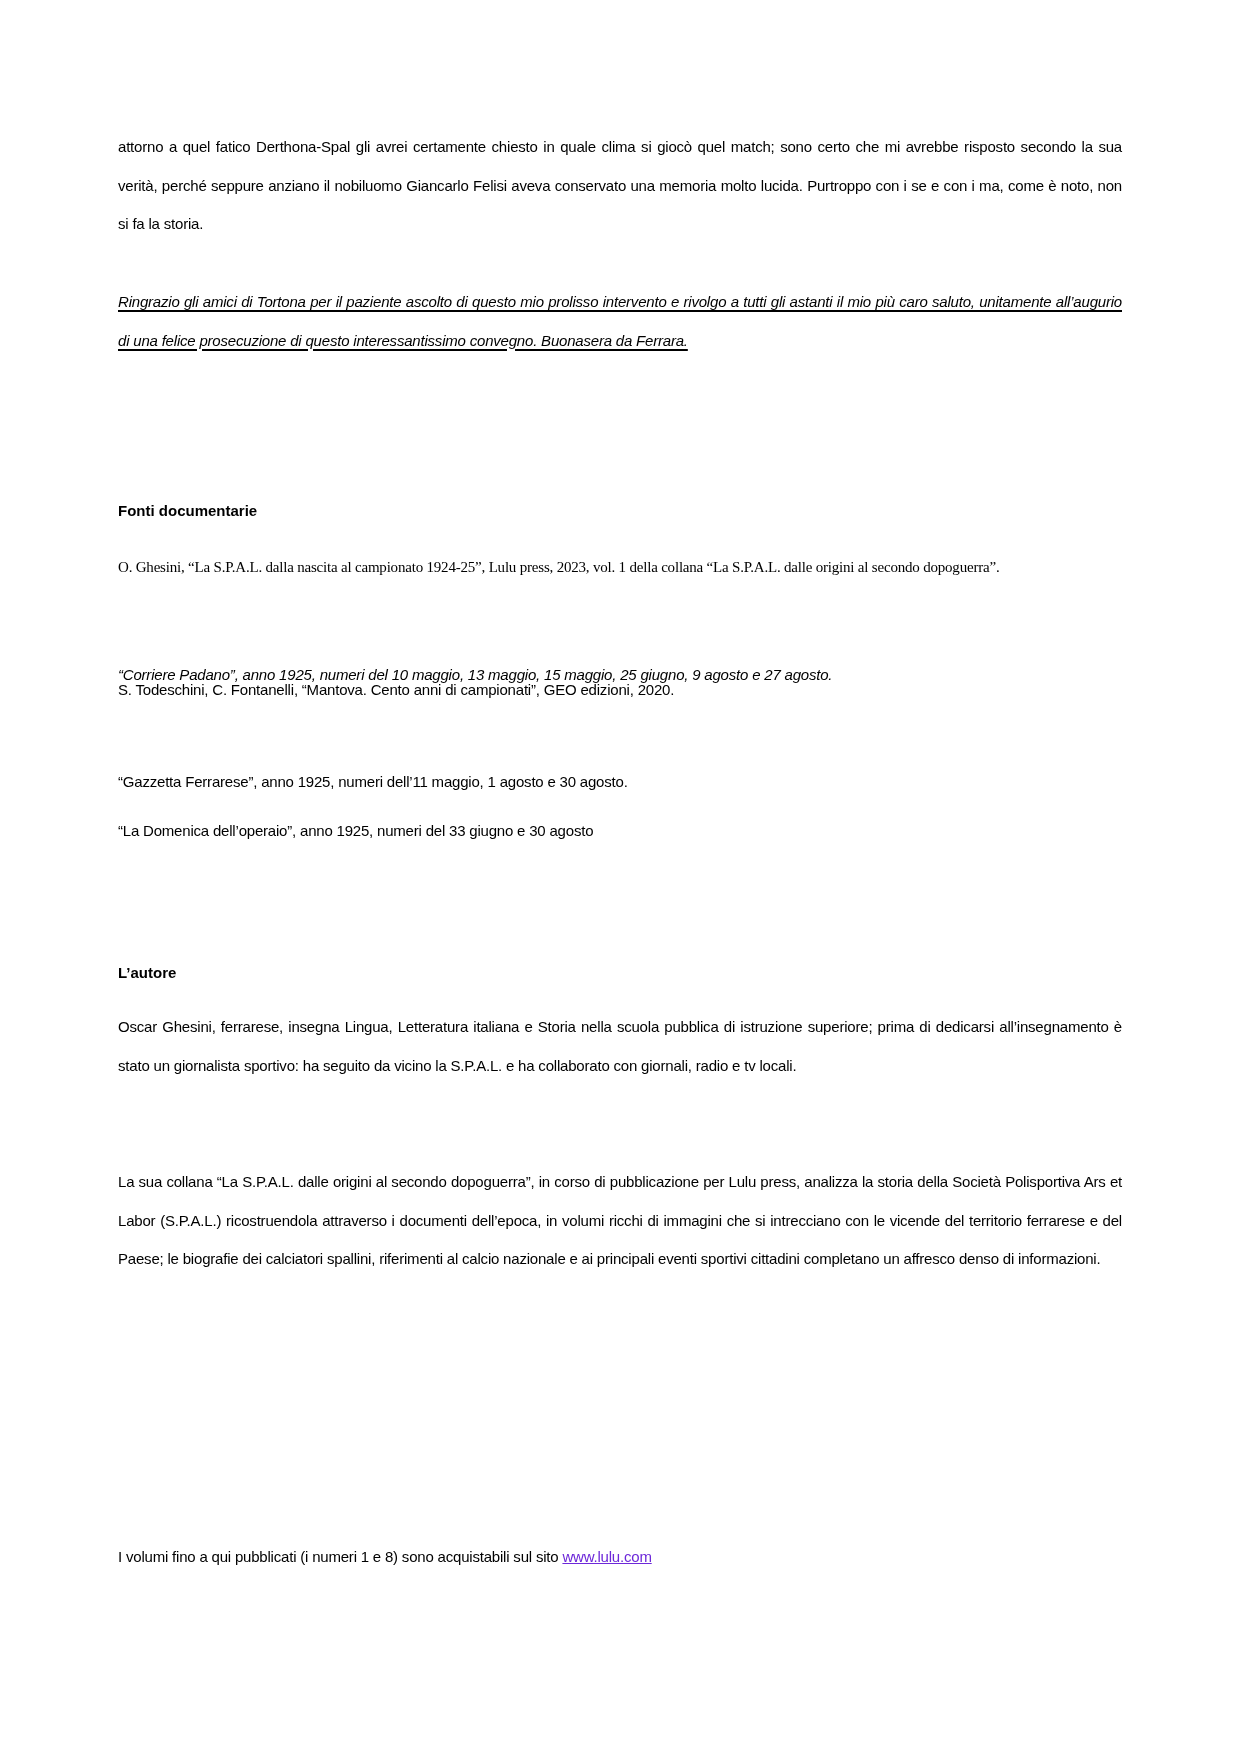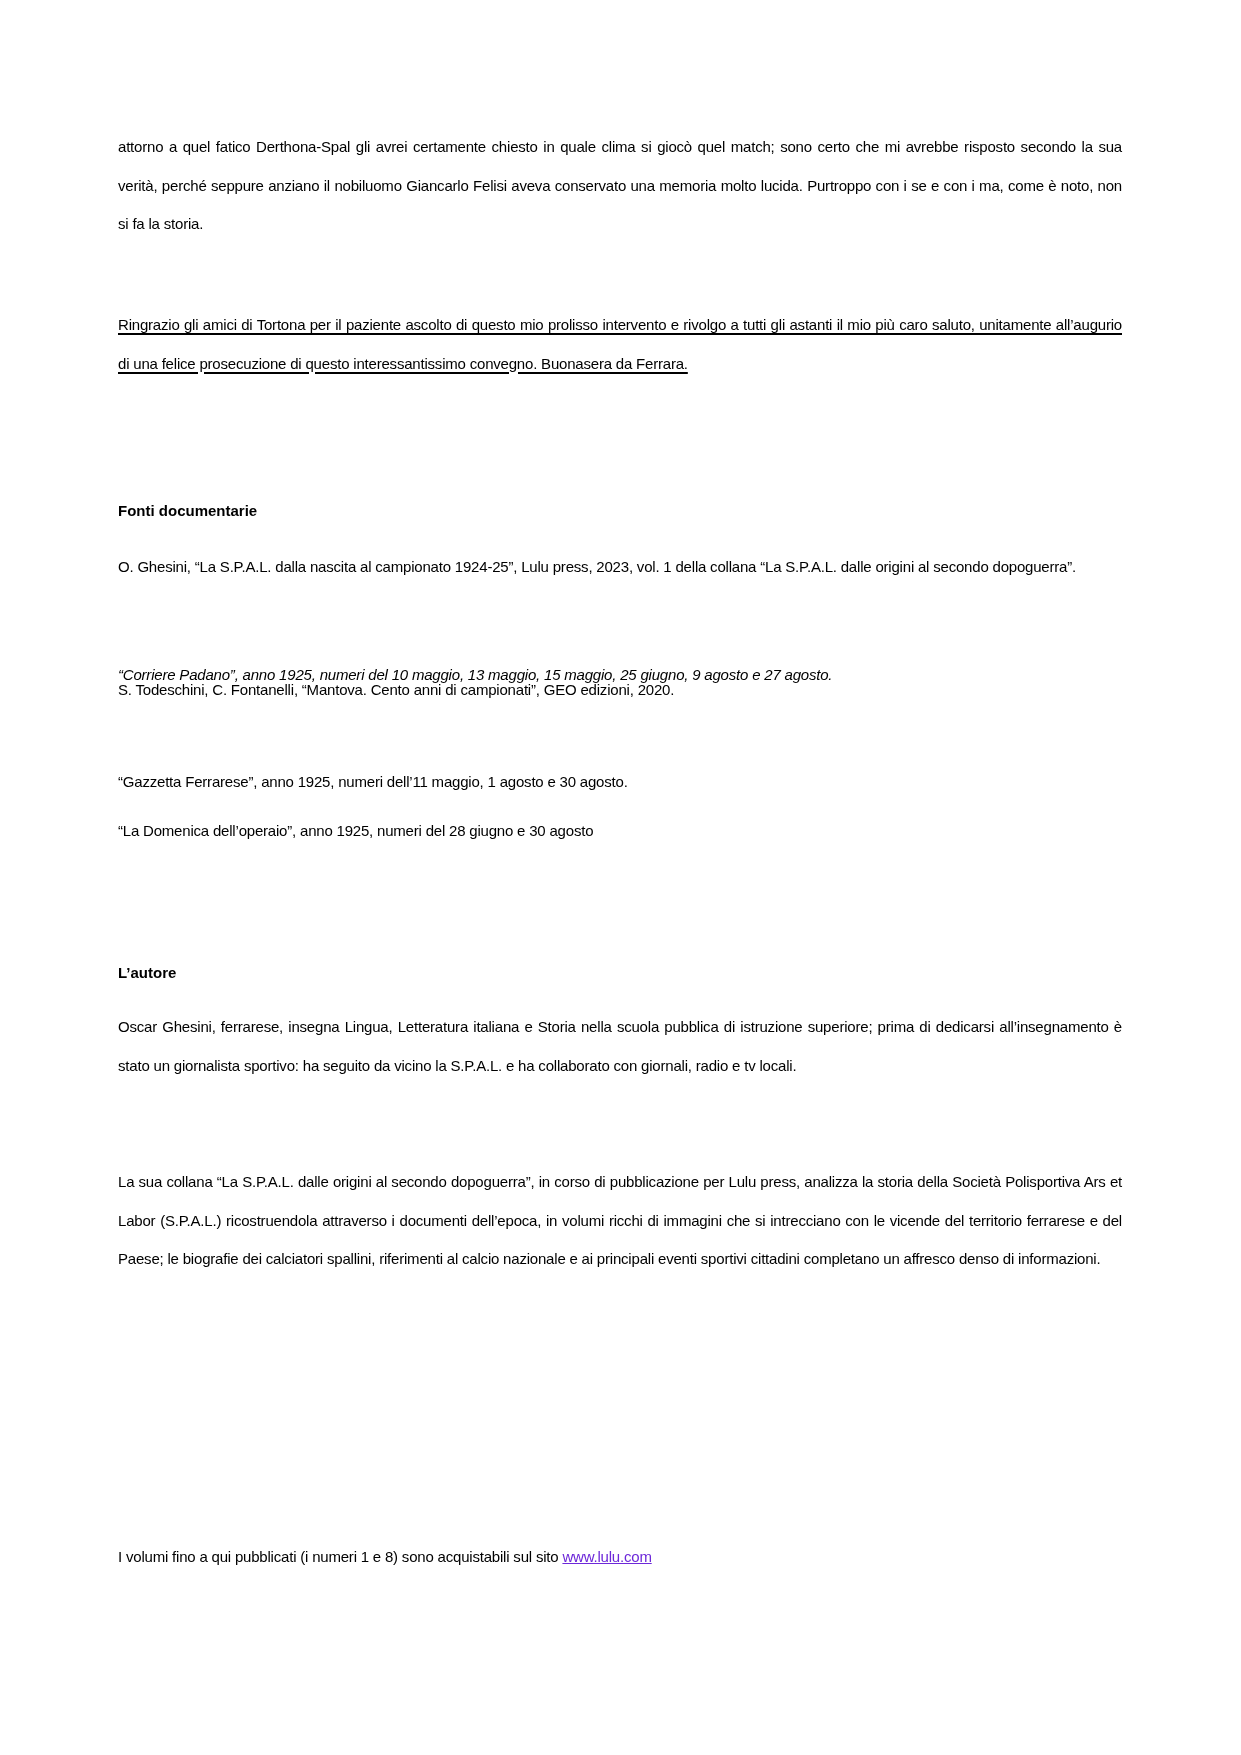--- a/index.html
+++ b/index.html
@@ -2,39 +2,39 @@
 <html><head>
 <meta charset="utf-8">
 <style>
   html, body { margin:0; padding:0; background:#ffffff; }
   body { width:1241px; height:1755px; position:relative; overflow:hidden;
          font-family:"Liberation Sans", "DejaVu Sans", sans-serif; color:#000; }
   .page { position:absolute; left:118px; top:0; width:1004px; }
   .p { position:absolute; left:0; width:1004px; font-size:15px; line-height:38.5px;
        text-align:justify; margin:0; letter-spacing:-0.2px; }
   .p.last { text-align-last:left; }
-  .em { text-decoration:underline; text-decoration-thickness:1.5px; text-underline-offset:3px;margin-top:23px; }
+  .em { font-style:italic; text-decoration:underline; text-decoration-thickness:1.5px; text-underline-offset:3px; }
   .h { position:absolute; left:0; font-size:15px; font-weight:bold; margin:0; }
   a.link { color:#6d28d9; text-decoration:underline; }
 </style>
 </head>
 <body>
 
 <div class="page">
   <p class="p last" style="top:128px;">attorno a quel fatico Derthona-Spal gli avrei certamente chiesto in quale clima si giocò quel match; sono certo che mi avrebbe risposto secondo la sua verità, perché seppure anziano il nobiluomo Giancarlo Felisi aveva conservato una memoria molto lucida. Purtroppo con i se e con i ma, come è noto, non si fa la storia.</p>
 
   <p class="p last em" style="top:283px;">Ringrazio gli amici di Tortona per il paziente ascolto di questo mio prolisso intervento e rivolgo a tutti gli astanti il mio più caro saluto, unitamente all’augurio di una felice prosecuzione di questo interessantissimo convegno. Buonasera da Ferrara.</p>
 
   <h2 class="h" style="top:502px;">Fonti documentarie</h2>
 
-  <p class="p last" style="top:548px;">O. Ghesini, “La S.P.A.L. dalla nascita al campionato 1924-25”, Lulu press, 2023, vol. 1 della collana “La S.P.A.L. dalle origini al secondo dopoguerra”.</p>
+  <p class="p last" style="top:548px;font-family:Liberation Serif, serif;">O. Ghesini, “La S.P.A.L. dalla nascita al campionato 1924-25”, Lulu press, 2023, vol. 1 della collana “La S.P.A.L. dalle origini al secondo dopoguerra”.</p>
   <p class="p last" style="top:631px;margin-top:40px;">S. Todeschini, C. Fontanelli, “Mantova. Cento anni di campionati”, GEO edizioni, 2020.</p>
   <p class="p last" style="top:656px;font-style:italic;">“Corriere Padano”, anno 1925, numeri del 10 maggio, 13 maggio, 15 maggio, 25 giugno, 9 agosto e 27 agosto.</p>
   <p class="p last" style="top:763px;">“Gazzetta Ferrarese”, anno 1925, numeri dell’11 maggio, 1 agosto e 30 agosto.</p>
-  <p class="p last" style="top:812px;">“La Domenica dell’operaio”, anno 1925, numeri del 28 giugno e 30 agosto</p>
+  <p class="p last" style="top:812px;">“La Domenica dell’operaio”, anno 1925, numeri del 33 giugno e 30 agosto</p>
 
   <h2 class="h" style="top:964px;text-align:center;">L’autore</h2>
 
   <p class="p last" style="top:1008px;">Oscar Ghesini, ferrarese, insegna Lingua, Letteratura italiana e Storia nella scuola pubblica di istruzione superiore; prima di dedicarsi all’insegnamento è stato un giornalista sportivo: ha seguito da vicino la S.P.A.L. e ha collaborato con giornali, radio e tv locali.</p>
   <p class="p last" style="top:1163px;">La sua collana “La S.P.A.L. dalle origini al secondo dopoguerra”, in corso di pubblicazione per Lulu press, analizza la storia della Società Polisportiva Ars et Labor (S.P.A.L.) ricostruendola attraverso i documenti dell’epoca, in volumi ricchi di immagini che si intrecciano con le vicende del territorio ferrarese e del Paese; le biografie dei calciatori spallini, riferimenti al calcio nazionale e ai principali eventi sportivi cittadini completano un affresco denso di informazioni.</p>
 
   <p class="p last" style="top:1538px;"><span>I volumi fino a qui pubblicati (i numeri 1 e 8) sono acquistabili sul sito </span><a class="link">www.lulu.com</a></p>
 </div>
 
 </body></html>

